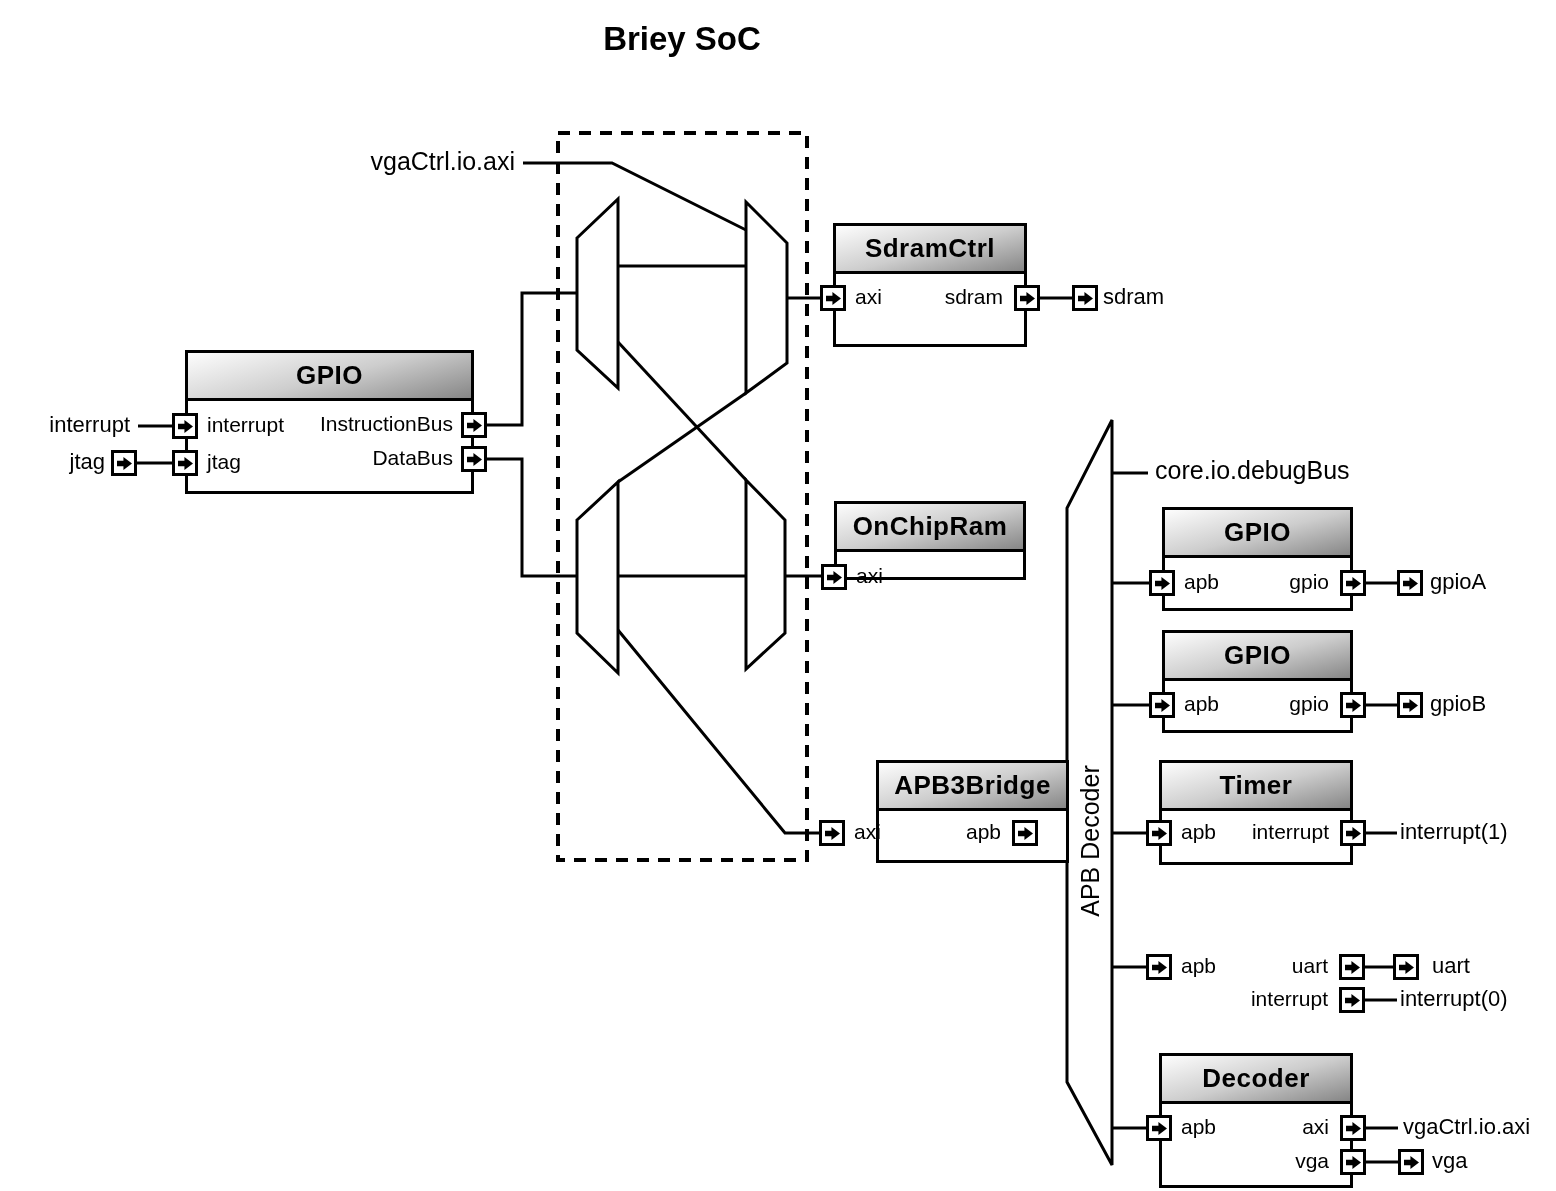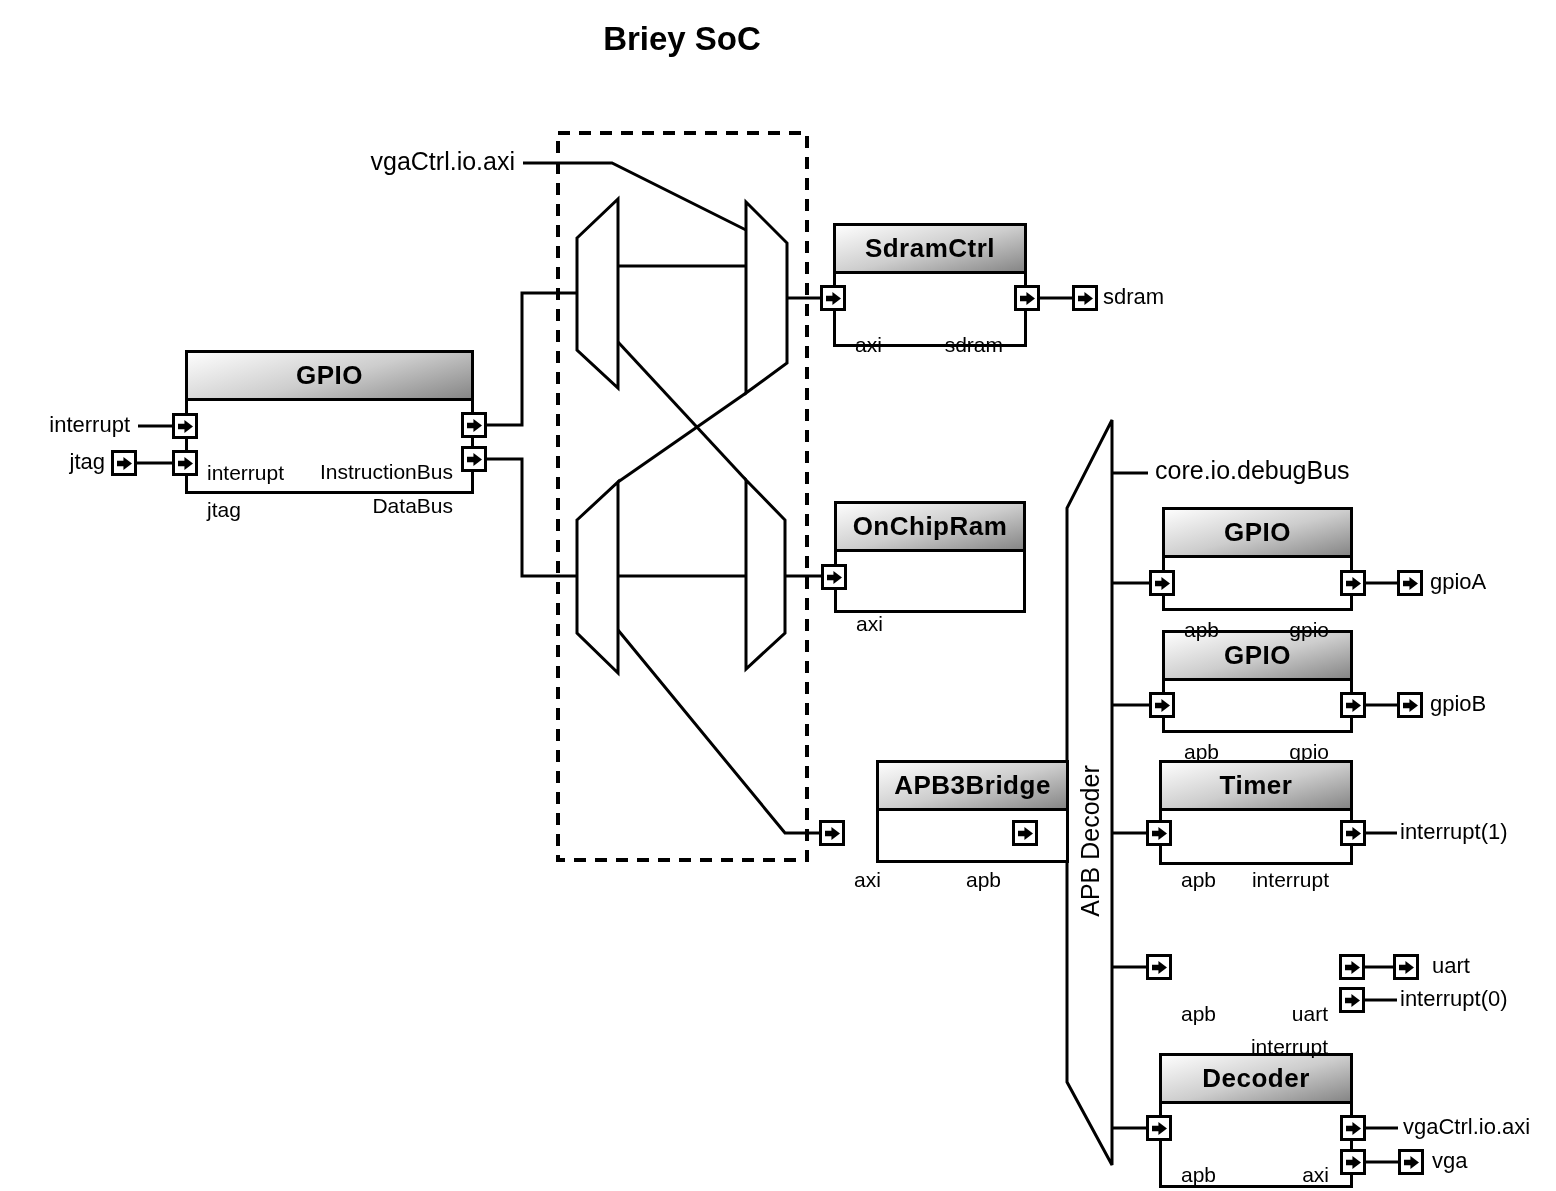--- a/index.html
+++ b/index.html
@@ -8,21 +8,21 @@
     font-family:"Liberation Sans", sans-serif;color:#000;
   }
   #wires{position:absolute;left:0;top:0;width:1556px;height:1191px;}
   .block{position:absolute;background:#fff;border:3px solid #000;box-sizing:border-box;}
   .hdr{
     height:45px;border-bottom:3px solid #000;
     background:linear-gradient(165deg,#fdfdfd 0%,#cdcdcd 52%,#868686 100%);
     display:flex;align-items:center;justify-content:center;
     font-weight:bold;font-size:26px;letter-spacing:0.5px;
   }
-  .plabel{position:absolute;font-size:21px;white-space:nowrap;transform:translateY(-54%);margin-top:48px;}
+  .plabel{position:absolute;font-size:21px;white-space:nowrap;transform:translateY(-54%);}
   .plabel.ra{transform:translate(-100%,-54%);}
   .xlabel{position:absolute;font-size:22px;white-space:nowrap;transform:translateY(-54%);}
   .xlabel.ra{transform:translate(-100%,-54%);}
   .xlabel.lg{font-size:25px;}
   .title{position:absolute;left:507px;width:350px;text-align:center;font-weight:bold;}
   #soc-title{top:20px;font-size:33px;}
   #crossbar-title{top:84px;font-size:38px;}
   #decoder-label{
     position:absolute;left:1009px;top:828px;width:160px;height:26px;text-align:center;
     font-size:25px;white-space:nowrap;transform:rotate(-90deg);
@@ -90,21 +90,21 @@
 
   <div class="title" id="soc-title">Briey SoC</div>
   <div id="decoder-label">APB Decoder</div>
 
   <div class="block" style="left:185px;top:350px;width:289px;height:144px">
     <div class="hdr">GPIO</div>
   </div>
   <div class="block" style="left:833px;top:223px;width:194px;height:124px">
     <div class="hdr">SdramCtrl</div>
   </div>
-  <div class="block" style="left:834px;top:501px;width:192px;height:112px">
+  <div class="block" style="left:834px;top:501px;width:192px;height:79px">
     <div class="hdr">OnChipRam</div>
   </div>
   <div class="block" style="left:876px;top:760px;width:193px;height:103px">
     <div class="hdr">APB3Bridge</div>
   </div>
   <div class="block" style="left:1162px;top:507px;width:191px;height:104px">
     <div class="hdr">GPIO</div>
   </div>
   <div class="block" style="left:1162px;top:630px;width:191px;height:103px">
     <div class="hdr">GPIO</div>

